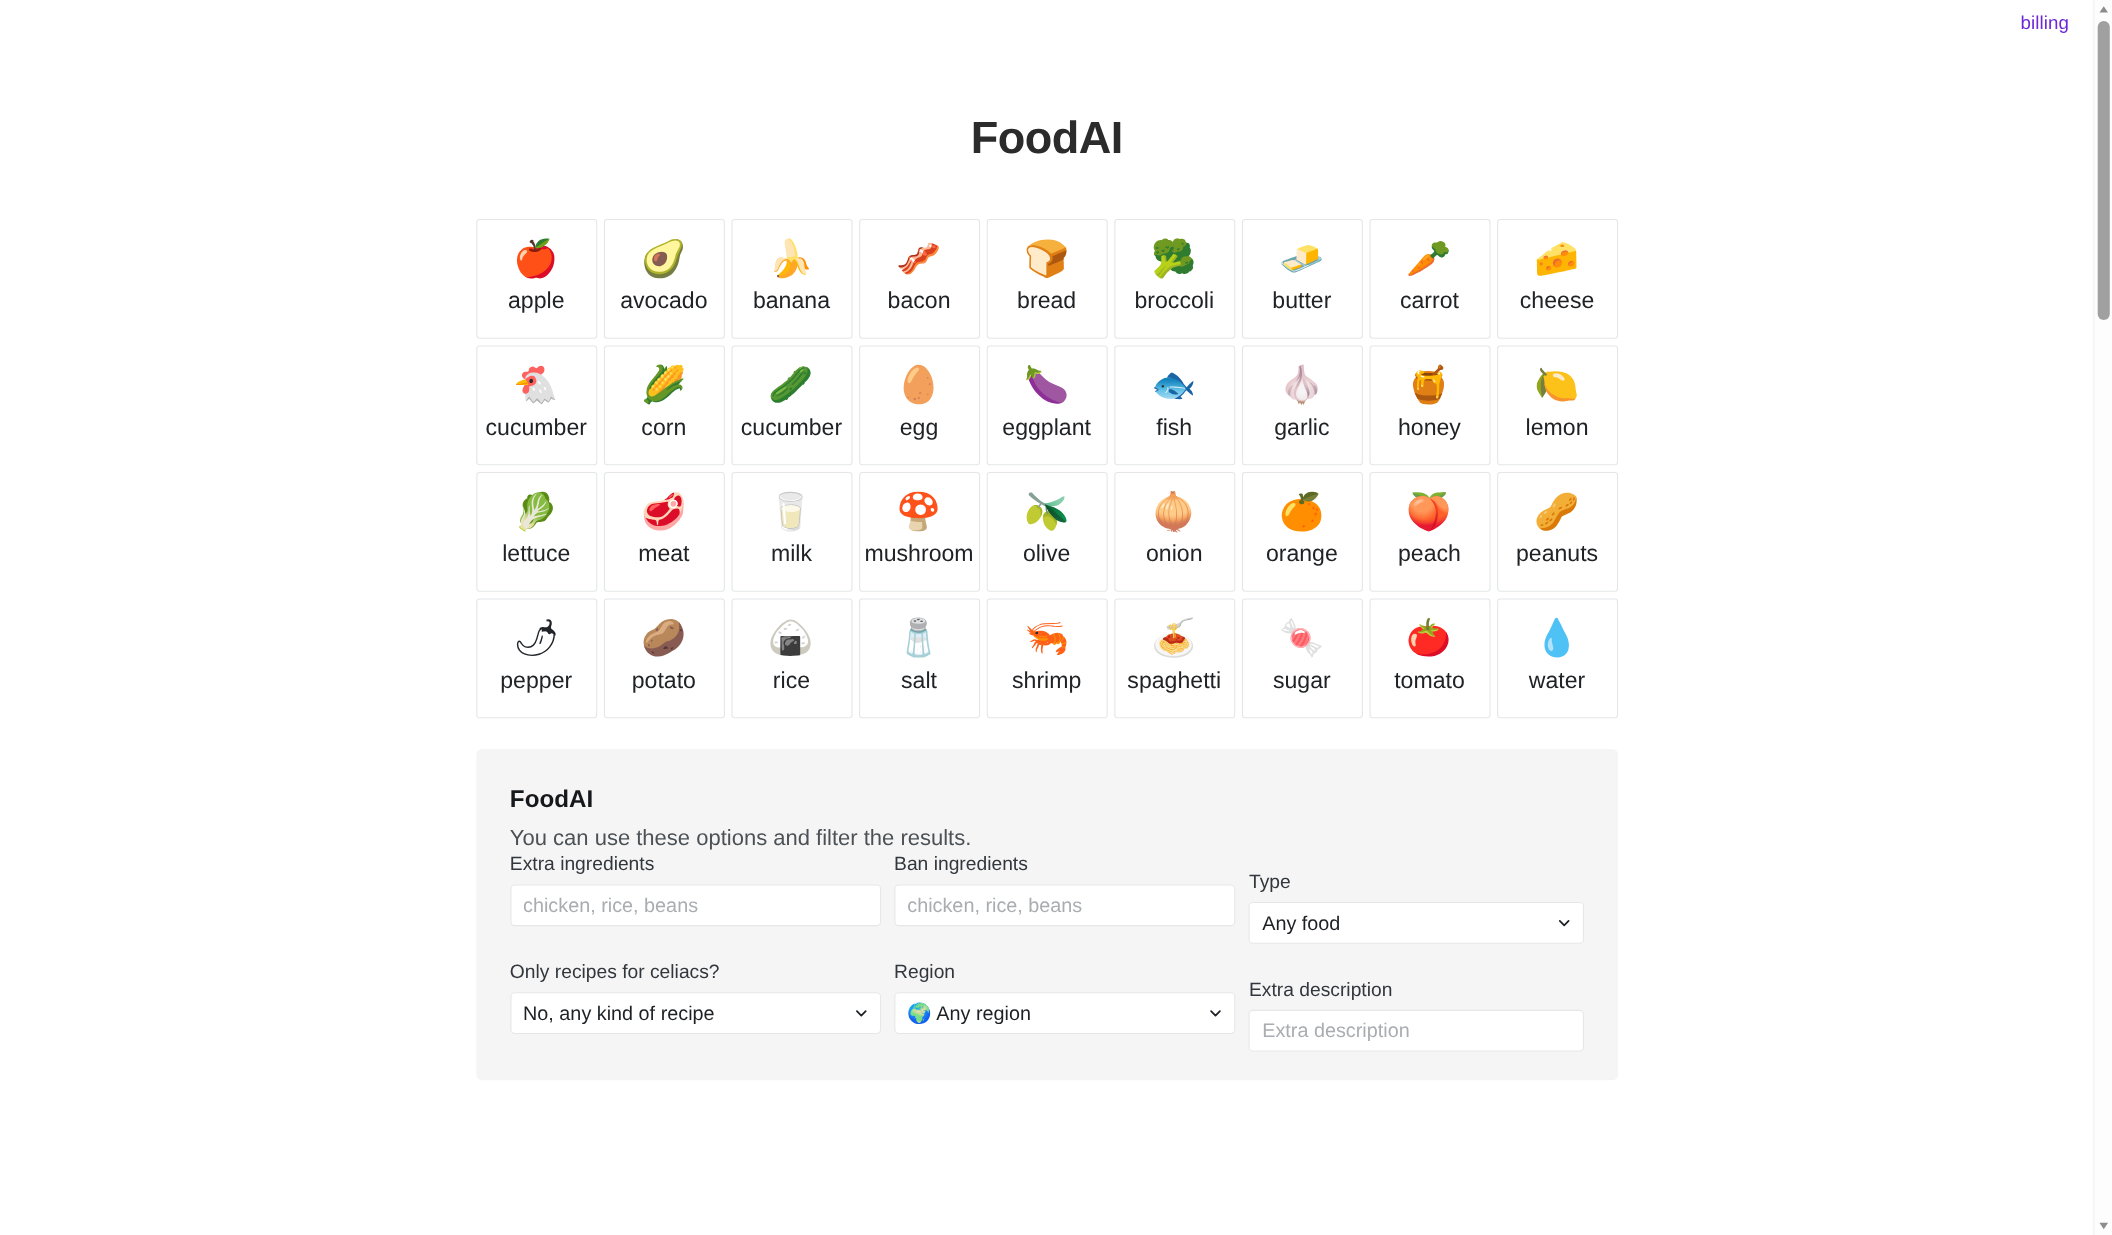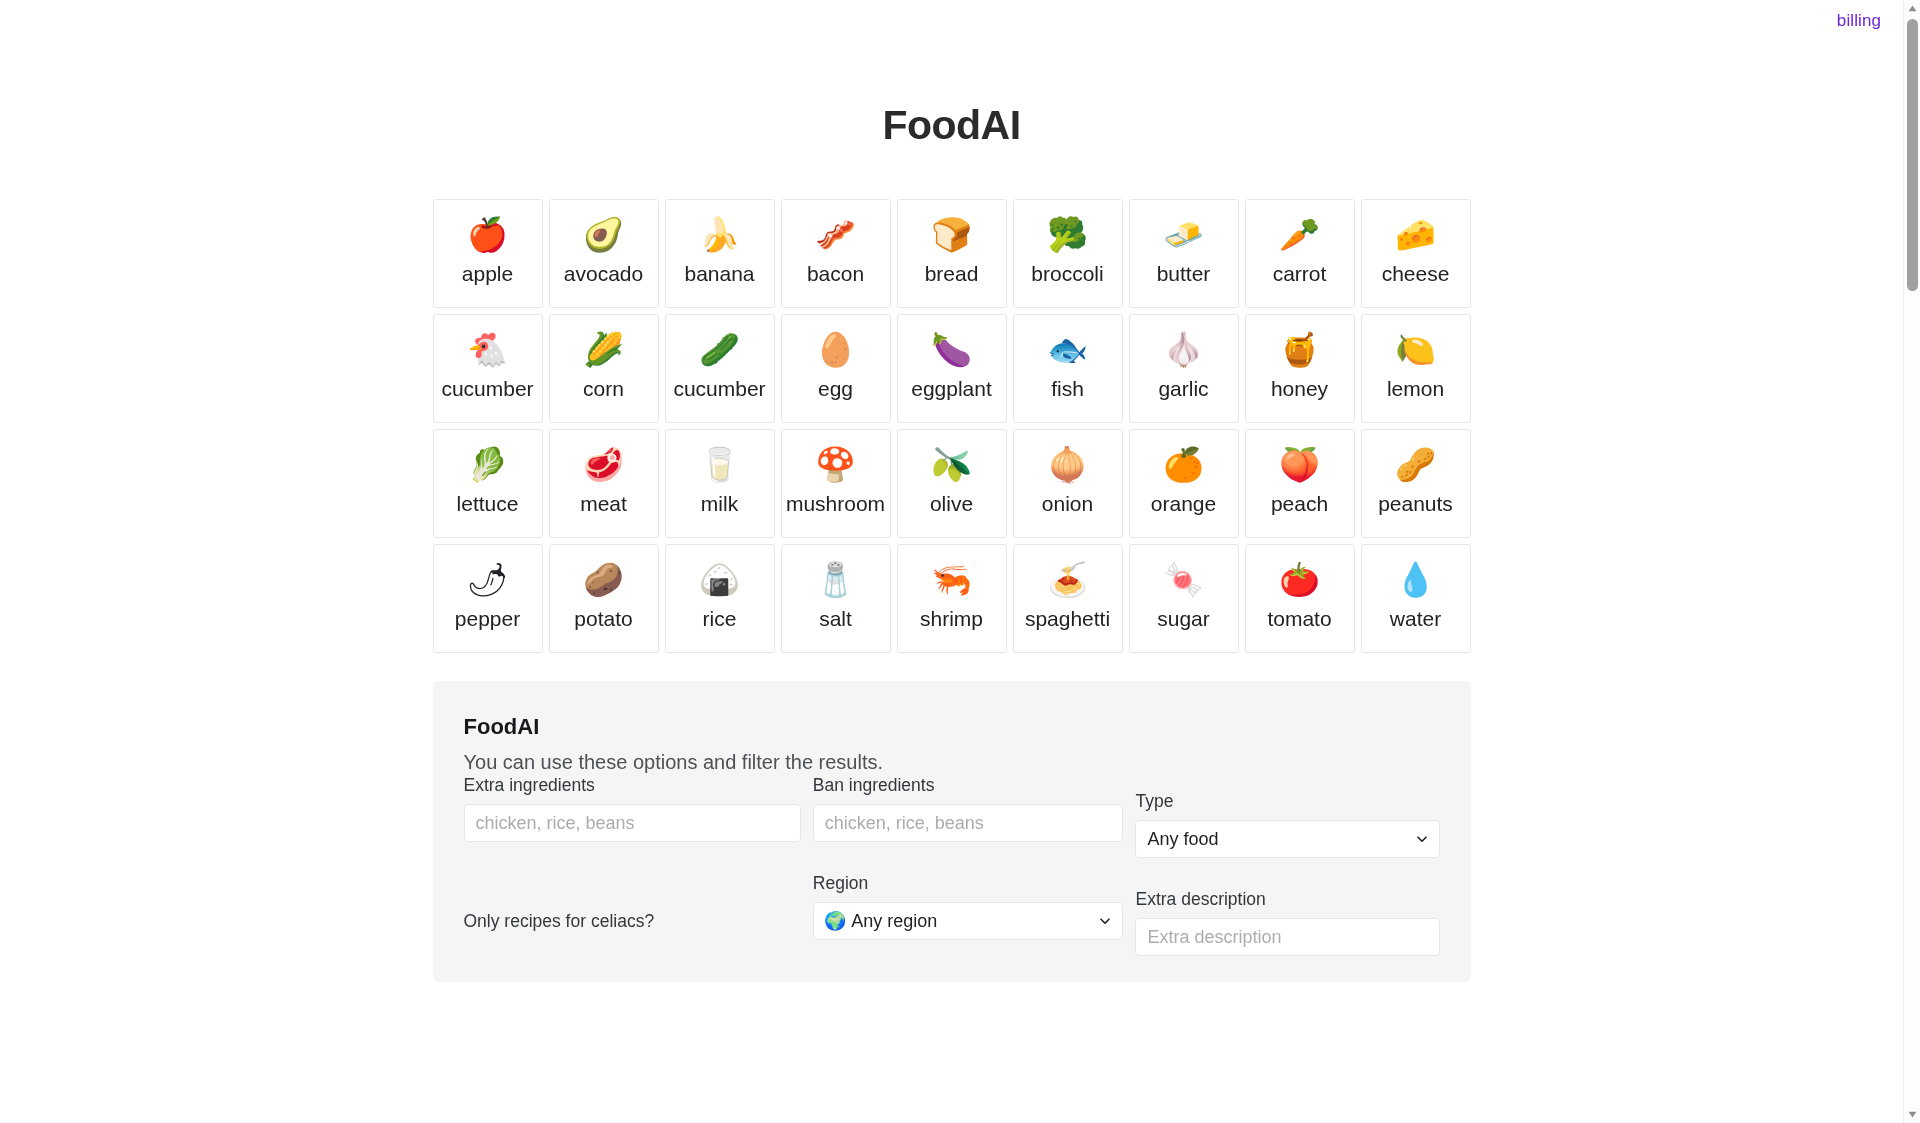--- a/index.html
+++ b/index.html
@@ -405,20 +405,28 @@
                 </svg>
             </span>
           </div>
         </div>
       </div>
 
       <div class="opt-row row2">
 
         <div class="opt-field w1 shift-up">
           <label class="opt-label">Only recipes for celiacs?</label>
+          <div class="select-wrap">
+            <select class="opt-select" id="celiacs-select"><option value="No, any kind of recipe">No, any kind of recipe</option></select>
+            <span class="select-caret">
+              <svg width="12" height="12" viewBox="0 0 12 12">
+                  <path d="M2 4.2 L6 8.2 L10 4.2" fill="none" stroke="#1d2125" stroke-width="1.6" stroke-linecap="round" stroke-linejoin="round"></path>
+                </svg>
+            </span>
+          </div>
         </div>
 
         <div class="opt-field w2 shift-up">
           <label class="opt-label">Region</label>
           <div class="select-wrap">
             <select class="opt-select" id="region-select"><option value="🌍 Any region">🌍 Any region</option></select>
             <span class="select-caret">
               <svg width="12" height="12" viewBox="0 0 12 12">
                   <path d="M2 4.2 L6 8.2 L10 4.2" fill="none" stroke="#1d2125" stroke-width="1.6" stroke-linecap="round" stroke-linejoin="round"></path>
                 </svg>

